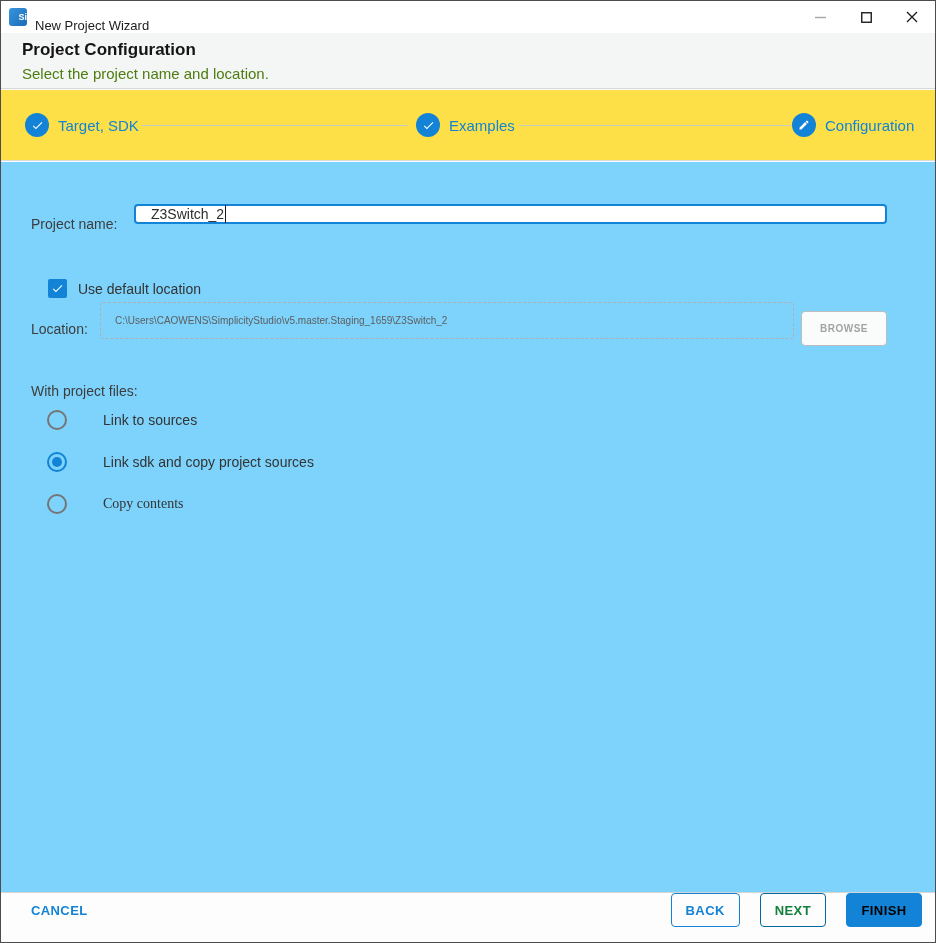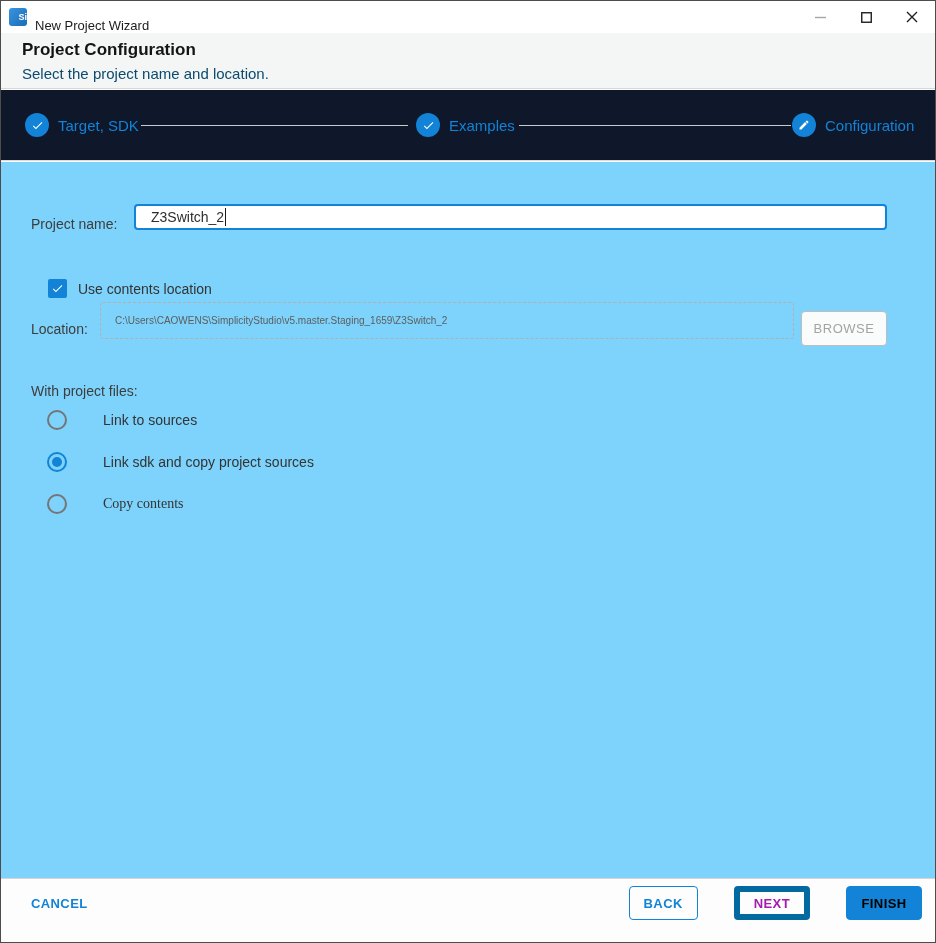--- a/index.html
+++ b/index.html
@@ -40,26 +40,26 @@
   .win-btn svg { display: block; }
 
   
   .header {
     position: absolute; top: 32px; left: 0; right: 0; height: 56px;
     background: #f4f5f5;
     border-bottom: 1px solid #d8d8d8;
     padding: 6px 12px 0 21px;
   }
   .page-title { font-size: 17px; font-weight: bold; color: #141414; margin-top: 1px; }
-  .page-subtitle { font-size: 15px; color: #0c4a6e; margin-top: 5px; }
+  .page-subtitle { font-size: 15px; color: #4d7c0f; margin-top: 5px; }
 
   
   .stepper {
     position: absolute; top: 89px; left: 0; right: 0; height: 71px;
-    background: #0f172a;
+    background: #fde047;
     border-bottom: 1px solid #dcdcdc;
   }
   .step { position: absolute; top: 23px; display: flex; align-items: center; }
   .step-circle {
     width: 24px; height: 24px; border-radius: 50%;
     background: #1283d6;
     display: flex; align-items: center; justify-content: center;
     flex: none;
   }
   .step-label { margin-left: 9px; font-size: 15px; color: #1283d6; white-space: nowrap; }
@@ -71,21 +71,21 @@
   .step-3 { left: 791px; }
 
   
   .bodyarea {
     position: absolute; top: 161px; left: 0; right: 0; bottom: 50px;
     background: #7dd3fc;
   }
   .form-label { position: absolute; font-size: 14px; color: #3d3d3d; white-space: nowrap; }
 
   .textbox {
-    position: absolute; left: 133px; top: 42px; width: 753px; height: 26px;
+    position: absolute; left: 133px; top: 42px; width: 753px; height: 20px;
     background: #ffffff;
     border: 2px solid #1283d6; border-radius: 4px;
     display: flex; align-items: center;
     padding-left: 15px; font-size: 14px; color: #2e2e2e;
   }
   .caret { display:inline-block; width: 1px; height: 18px; background: #1b1b1b; margin-left: 1px; }
 
   .checkbox {
     position: absolute; left: 47px; top: 117px;
     width: 19px; height: 19px; border-radius: 2px;
@@ -102,61 +102,60 @@
     border: 1px dashed #b0b0b0; border-radius: 3px;
     display: flex; align-items: center;
     padding-left: 14px; font-size: 10px; color: #5d5d5d;
     background: transparent;
     white-space: nowrap; overflow: hidden;
   }
   .browse-btn {
     position: absolute; left: 800px; top: 149px; width: 86px; height: 35px;
     border: 1px solid #bdbdbd; border-radius: 4px;
     background: #fafbfb; color: #a3a3a3;
-    font-size: 13px; font-weight: normal; letter-spacing: 0.5px;
+    font-size: 10px; font-weight: bold; letter-spacing: 0.5px;
     display: flex; align-items: center; justify-content: center;
   }
 
   .radio-row { position: absolute; left: 46px; display: flex; align-items: center; gap: 24px; }
   .radio-row.r0 { top: 248px; }
   .radio-row.r1 { top: 290px; }
   .radio-row.r2 { top: 332px; font-family: Liberation Serif, serif; }
   .radio {
     width: 20px; height: 20px; border-radius: 50%;
     border: 2px solid #757575; background: transparent;
     display: flex; align-items: center; justify-content: center;
     flex: none;
   }
   .radio .dot { width: 10px; height: 10px; border-radius: 50%; background: transparent; }
   .radio-row.selected .radio { border-color: #1283d6; }
   .radio-row.selected .radio .dot { background: #1283d6; }
   .radio-label { margin-left: 12px; font-size: 14px; color: #333; white-space: nowrap; }
 
   
   .footer {
-    position: absolute; left: 0; right: 0; bottom: 0; height: 64px;
+    position: absolute; left: 0; right: 0; bottom: 0; height: 50px;
     background: #fdfdfd;
     border-top: 1px solid #d5d5d5;
     display: flex; align-items: center;
     padding: 0 13px 15px 30px;
   }
   .cancel-link {
     color: #1283d6; font-size: 13px; font-weight: bold; letter-spacing: 0.4px;
     cursor: default;
   }
   .footer .spacer { flex: 1; }
   .btn {
     height: 34px; min-width: 64px; padding: 0 14px;
     border-radius: 4px; font-size: 13px; font-weight: bold; letter-spacing: 0.4px;
     display: flex; align-items: center; justify-content: center;
     font-family: "Liberation Sans", sans-serif;
-    margin-left: 16px;
   }
   .btn-back { border: 1px solid #1283d6; color: #1283d6; background: #fdfdfd; margin-right: 20px; }
-  .btn-next { border: 6px solid #0369a1; color: #a21caf; background: #fdfdfd; margin-right: 20px; }
+  .btn-next { border: 1px solid #0369a1; color: #15803d; background: #fdfdfd; margin-right: 20px; }
   .btn-finish { border: 1px solid #1283d6; color: #000000; background: #1283d6; min-width: 76px; }
 </style>
 </head>
 <body>
 
 <div class="window">
 
   <div class="titlebar">
     <div class="app-icon">
       <span>Si</span>
@@ -221,21 +220,21 @@
     <div class="textbox">
       <span>Z3Switch_2</span>
         <span class="caret"></span>
     </div>
 
     <div class="checkbox checked" id="default-loc-checkbox">
       <svg width="13" height="13" viewBox="0 0 24 24">
           <path d="M9 16.17 4.83 12l-1.42 1.41L9 19 21 7l-1.41-1.41z" fill="#ffffff"></path>
         </svg>
     </div>
-    <span class="checkbox-label">Use contents location</span>
+    <span class="checkbox-label">Use default location</span>
 
     <span class="form-label" style="left:30px; top:159px;">Location:</span>
     <div class="location-field">
       <span>C:\Users\CAOWENS\SimplicityStudio\v5.master.Staging_1659\Z3Switch_2</span>
     </div>
     <div class="browse-btn">BROWSE</div>
 
     <span class="form-label" style="left:30px; top:221px;">With project files:</span>
 
     <div class="radio-row r0">

